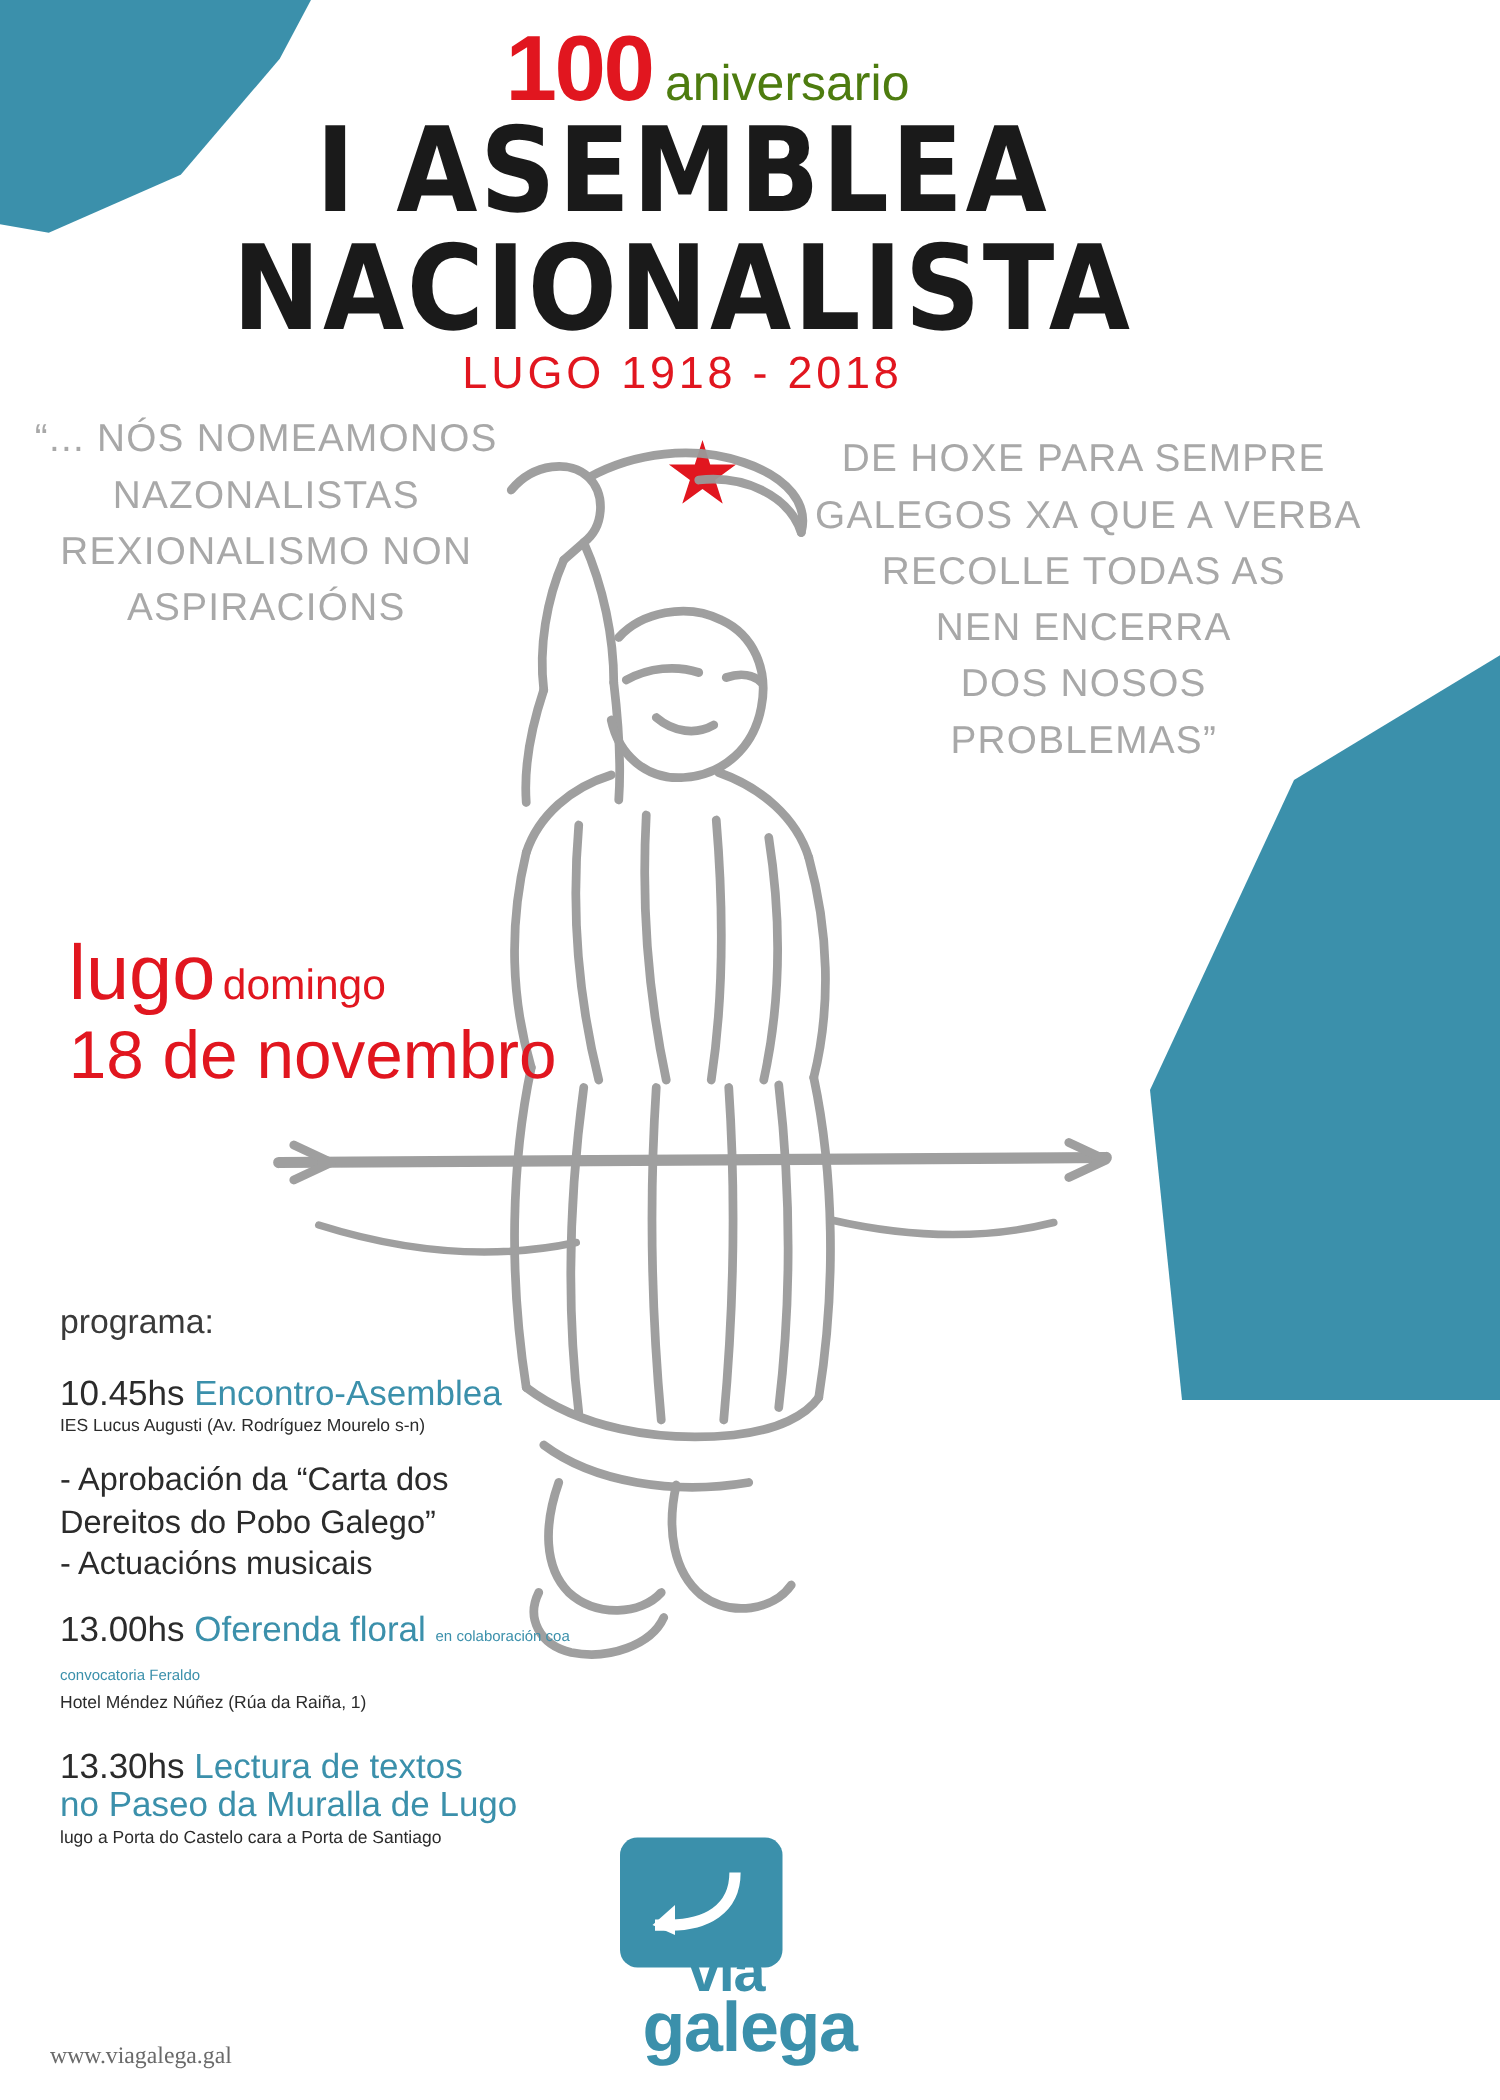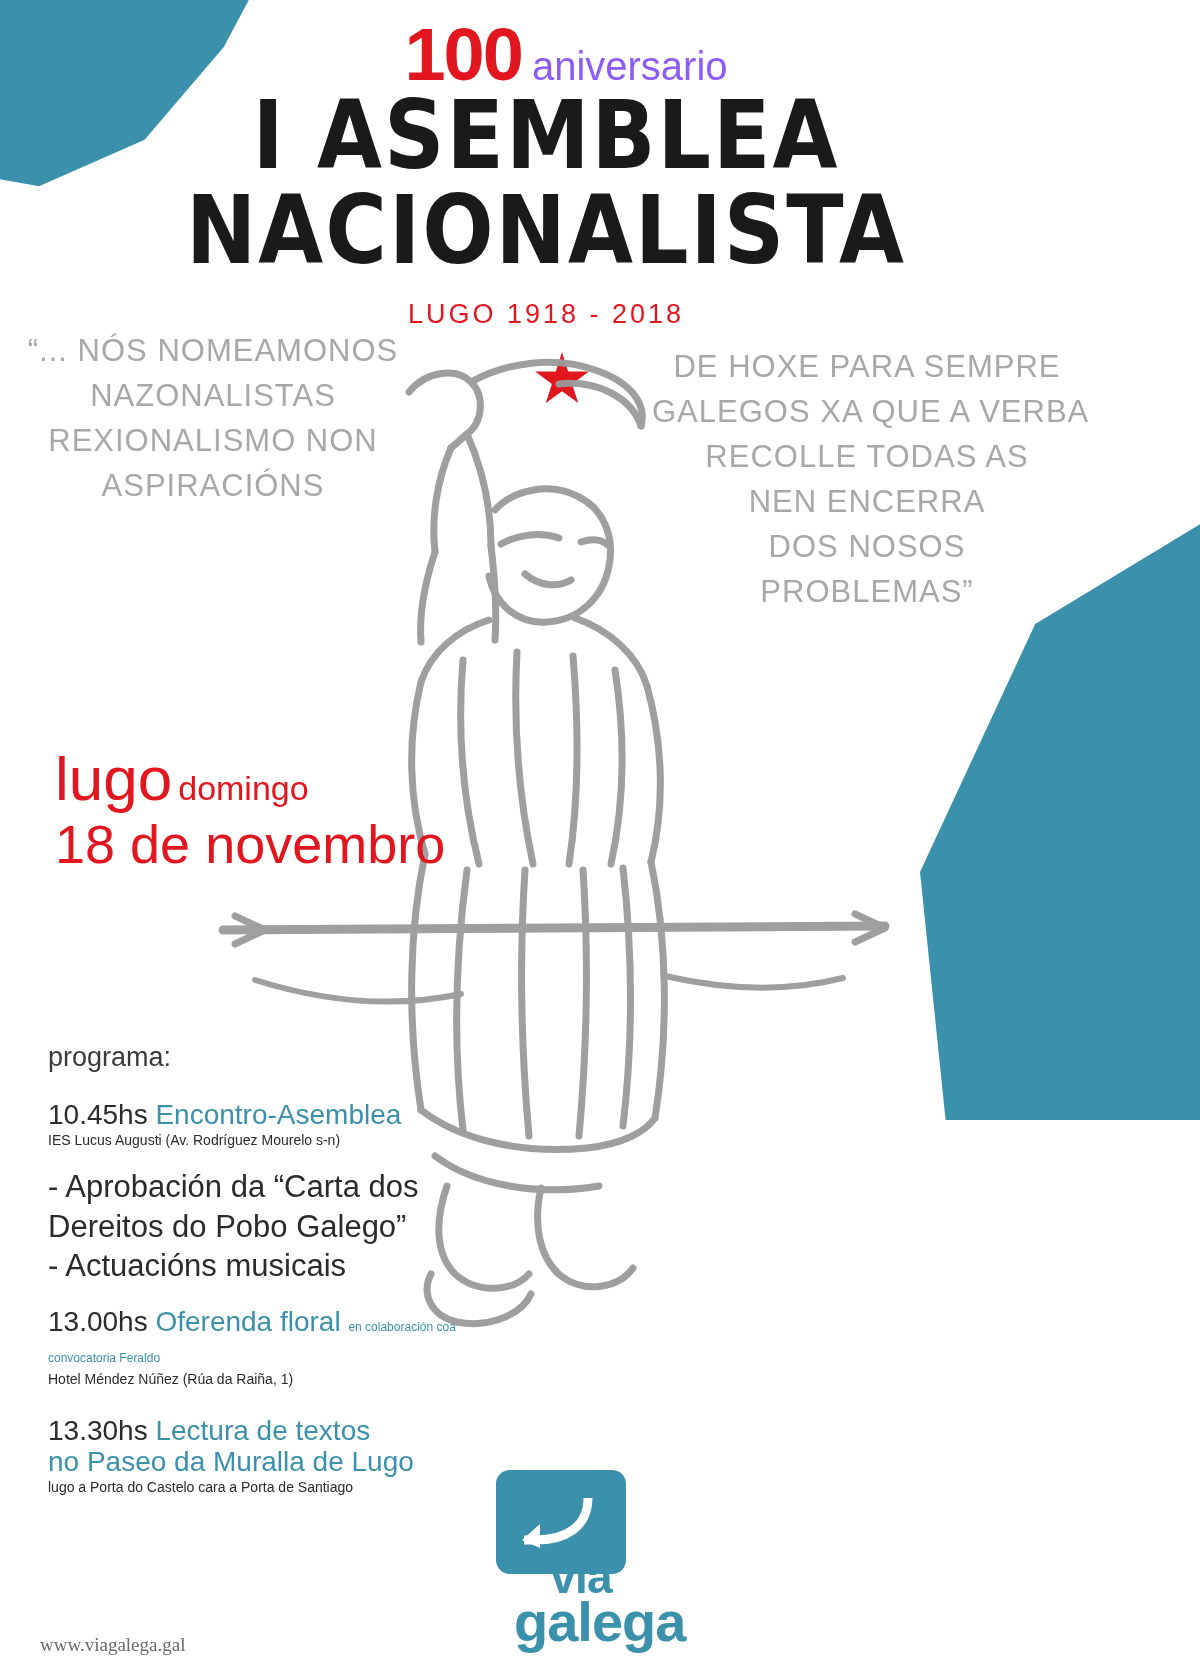--- a/index.html
+++ b/index.html
@@ -54,21 +54,21 @@
     padding-left: 40px;
   }
   .anniv-100 {
     color: #e1161f;
     font-size: 74px;
     font-weight: bold;
     letter-spacing: -2px;
     line-height: 1;
   }
   .anniv-word {
-    color: #8b5cf6;
+    color: #4d7c0f;
     font-size: 40px;
     line-height: 1;
   }
   .title-main {
     color: #1a1a1a;
     font-weight: bold;
     font-size: 84px;
     line-height: 0.92;
     letter-spacing: 2px;
     margin-top: 6px;
@@ -80,23 +80,23 @@
     font-weight: bold;
     font-size: 84px;
     line-height: 0.92;
     letter-spacing: 2px;
     font-family: "DejaVu Sans", sans-serif;
     transform: scaleY(1.12);
     margin-top: 18px;
   }
   .title-sub {
     color: #e1161f;
-    font-size: 27px;
+    font-size: 36px;
     letter-spacing: 3px;
-    margin-top: 28px;
+    margin-top: 6px;
     font-weight: normal;
   }
 
   
   .quote {
     position: absolute;
     color: #a8a8a8;
     font-size: 31px;
     line-height: 1.45;
     letter-spacing: 1px;
@@ -187,21 +187,21 @@
   .prog-note {
     font-size: 14px;
     color: #2b2b2b;
     margin-top: 2px;
   }
   .prog-note-blue {
     font-size: 12px;
     color: #3b90ab;
   }
   .prog-bullets {
-    font-size: 31px;
+    font-size: 26px;
     line-height: 1.2;
     color: #2b2b2b;
     margin-top: 20px;
     margin-bottom: 22px;
   }
   .prog-bullets div { margin-bottom: 2px; }
 
   
   .logo {
     position: absolute;

